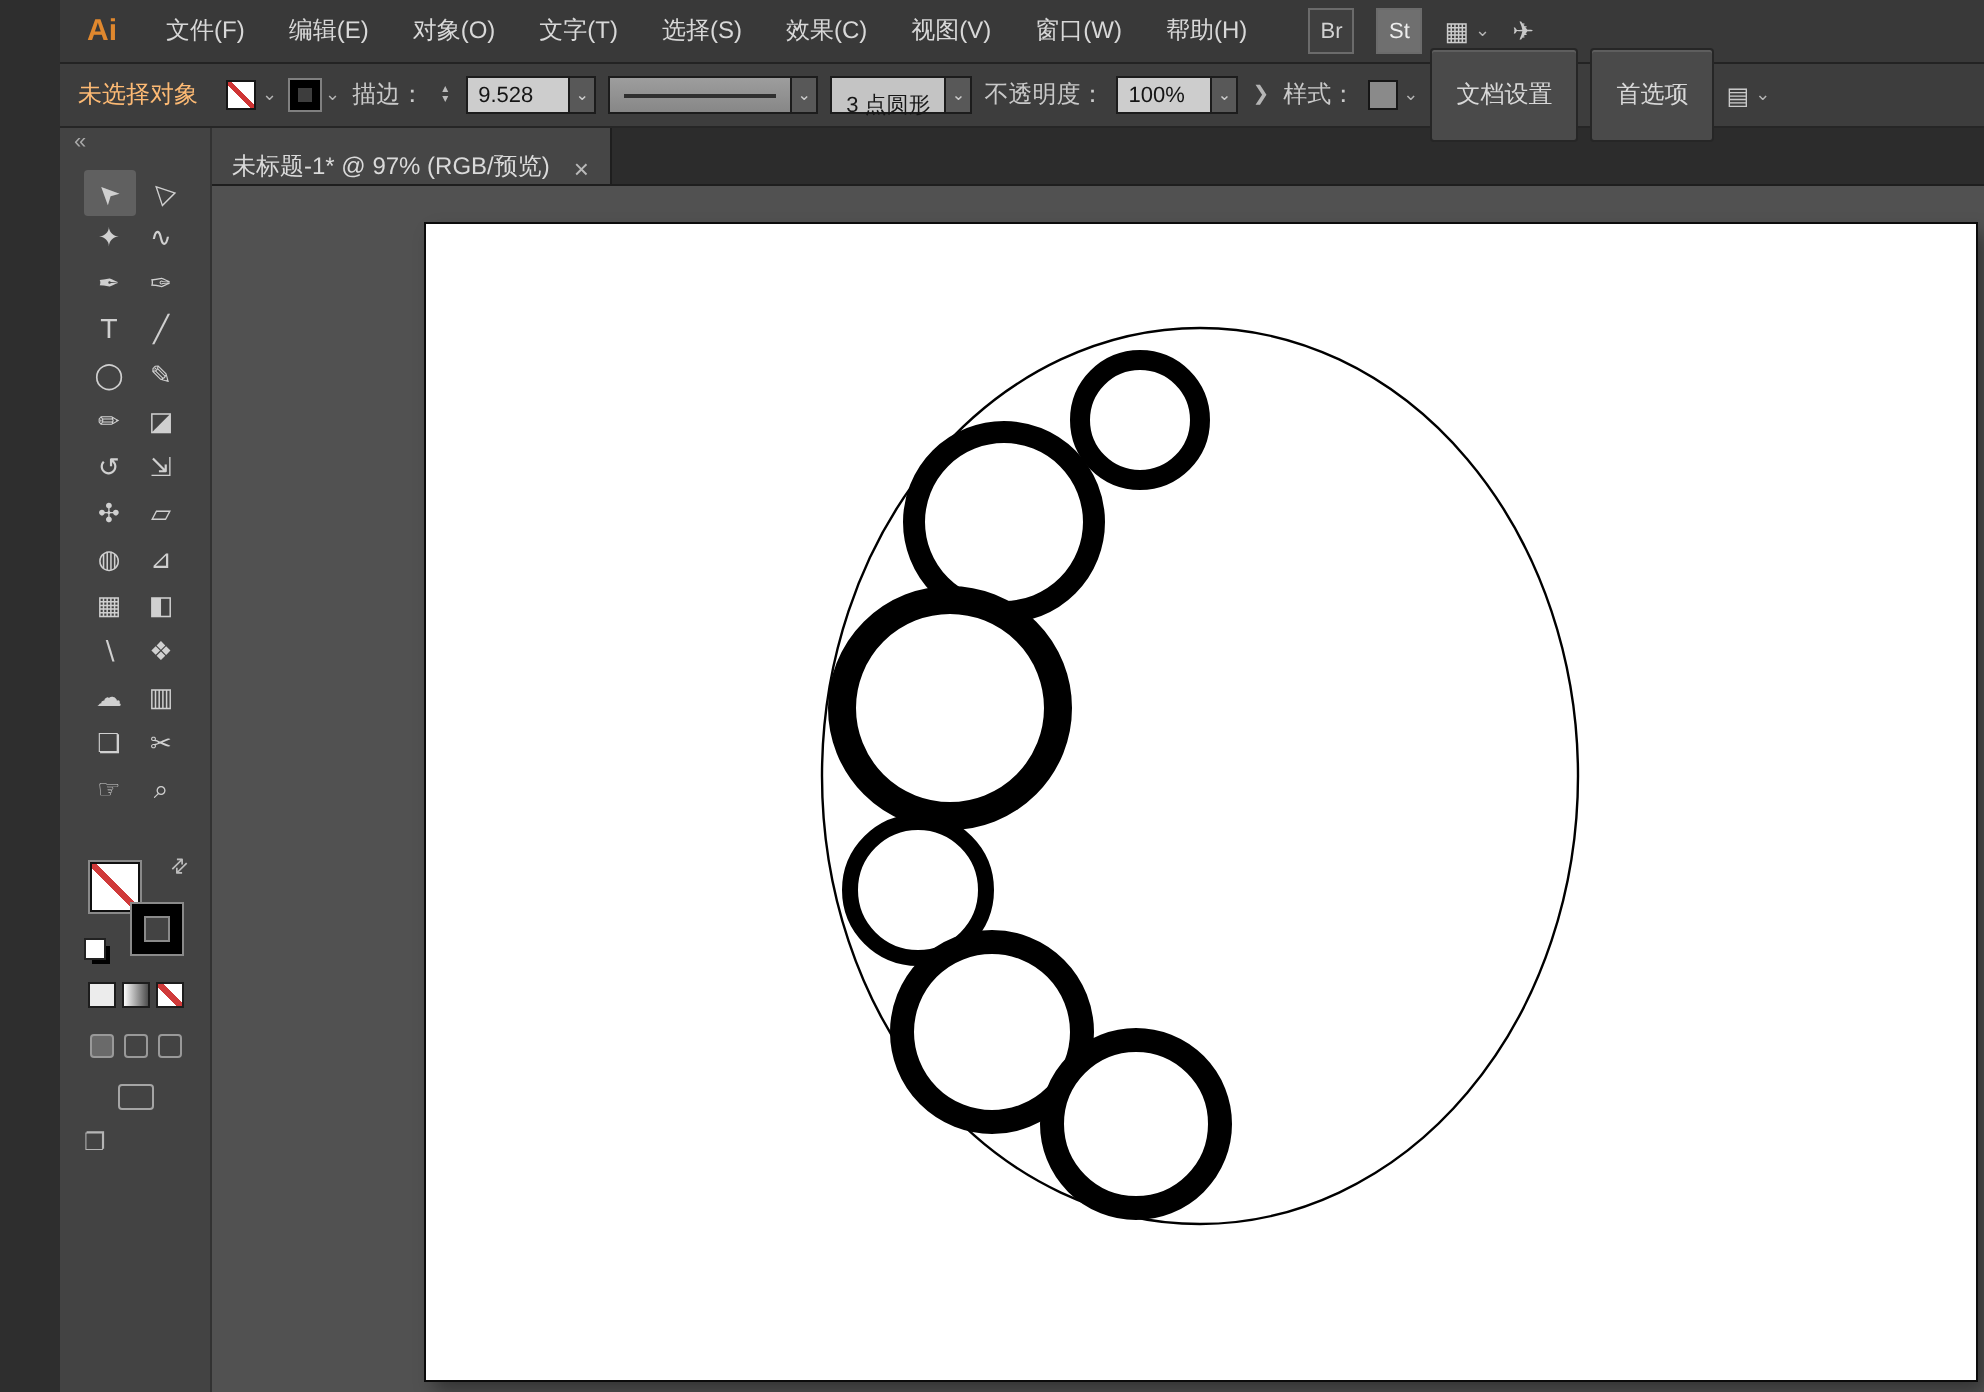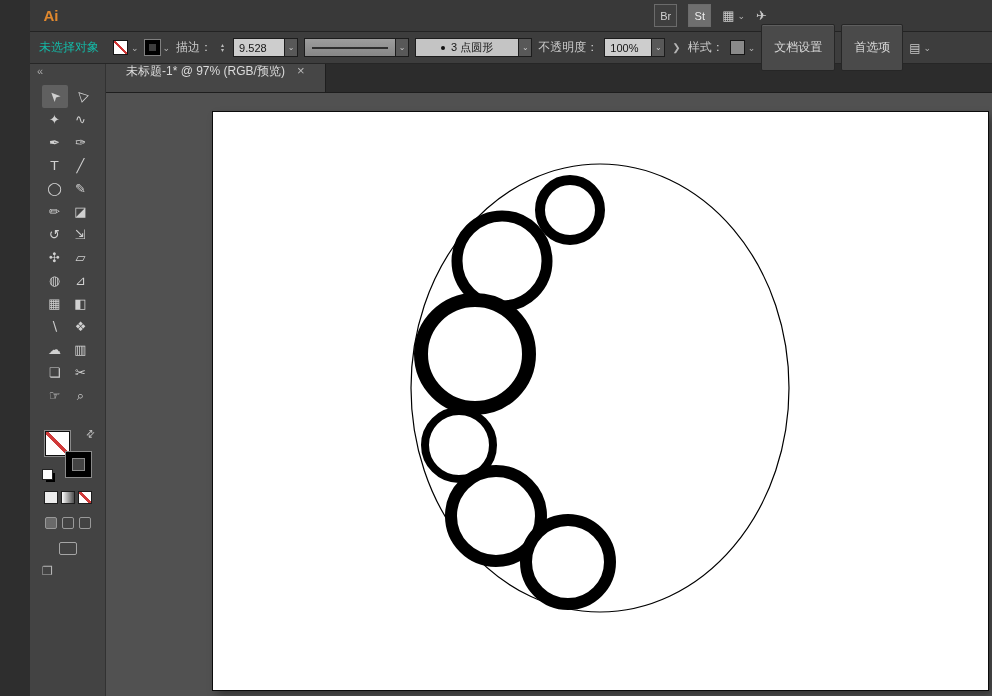--- a/index.html
+++ b/index.html
@@ -19,52 +19,52 @@
   .badge.st{background:#6f6f6f;color:#eee;}
   .ws{display:flex;align-items:center;gap:3px;color:#cccccc;}
   .ws-glyph{font-size:13px;}
   .chev{font-size:9px;color:#b5b5b5;}
   .gpu{color:#c9c9c9;font-size:13px;}
 
   
   .controlbar{position:absolute;top:32px;left:0;right:0;height:31px;background:#3d3d3d;
               border-bottom:1px solid #262626;display:flex;align-items:center;
               padding:0 9px;gap:6px;color:#c9c9c9;font-size:12px;z-index:5;}
-  .status{margin-right:8px;color:#14b8a6;white-space:nowrap;}
+  .status{margin-right:8px;color:#fdba74;white-space:nowrap;}
   .swatch-btn{display:flex;align-items:center;gap:3px;cursor:default;}
   .sw{width:15px;height:15px;display:inline-block;box-sizing:border-box;}
   .none-sw{background-color:#fff;border:1px solid #161616;
            background-image:linear-gradient(45deg,transparent 43%,#cf3434 43%,#cf3434 57%,transparent 57%);}
   .stroke-sw{width:15px;height:15px;border:4px solid #000;background:#3d3d3d;box-shadow:0 0 0 1px #808080;}
   .style-sw{background:#8a8a8a;border:1px solid #161616;}
   .cb-label{white-space:nowrap;font-family:Liberation Mono, monospace;}
   .stepper{display:flex;flex-direction:column;justify-content:center;width:9px;color:#bbb;
            font-size:6px;line-height:5px;text-align:center;}
   .fieldwrap{display:flex;align-items:center;}
   .field{height:17px;background:#cdcdcd;border:1px solid #1c1c1c;color:#151515;font-size:11px;
          display:flex;align-items:center;padding:0 5px;white-space:nowrap;}
   .field.stroke-width{width:40px;}
   .field.opacity{width:36px;}
   .chev-btn{width:13px;height:19px;background:#585858;border:1px solid #1c1c1c;border-left:none;
             display:flex;align-items:center;justify-content:center;font-size:8px;color:#ccc;box-sizing:border-box;}
   .profile-dd{width:92px;height:19px;background:linear-gradient(#9d9d9d,#878787);border:1px solid #1c1c1c;
               display:flex;align-items:center;box-sizing:border-box;}
   .profile-line{flex:1;height:2px;background:#2f2f2f;margin:0 7px;}
   .brush-dd{height:19px;background:#c4c4c4;border:1px solid #1c1c1c;display:flex;align-items:center;
-            padding:0 25px;gap:6px;color:#161616;font-size:11px;box-sizing:border-box;}
+            padding:0 7px;gap:6px;color:#161616;font-size:11px;box-sizing:border-box;flex-direction:column;}
   .brush-dot{width:4px;height:4px;background:#111;border-radius:50%;}
   .flyout{font-size:10px;color:#b5b5b5;padding:0 1px;}
   .btn{height:21px;background:#4a4a4a;border:1px solid #262626;box-shadow:inset 0 1px 0 #5e5e5e;
        border-radius:2px;color:#d8d8d8;font-size:12px;padding:12px 12px;display:flex;align-items:center;white-space:nowrap;}
   .align-dd{display:flex;align-items:center;gap:3px;color:#c9c9c9;font-size:12px;}
 
   
   .tabstrip{position:absolute;top:63px;left:75px;right:0;height:29px;background:#2c2c2c;
             border-bottom:1px solid #1e1e1e;display:flex;z-index:4;}
-  .tab{background:#464646;display:flex;align-items:flex-start;gap:12px;padding:0 21px;
+  .tab{background:#464646;display:flex;align-items:flex-end;gap:12px;padding:0 11px;
        font-size:12px;color:#dadada;border-right:1px solid #1e1e1e;white-space:nowrap;}
   .tab-close{font-size:13px;color:#b9b9b9;cursor:default;}
 
   
   .toolbar{position:absolute;top:63px;left:0;width:75px;bottom:0;background:#434343;
            border-right:1px solid #323232;z-index:4;}
   .collapse{height:14px;padding:2px 0 0 7px;color:#a9a9a9;font-size:11px;letter-spacing:-1px;}
   .tool-grid{width:52px;margin:6px auto 0;display:grid;grid-template-columns:26px 26px;}
   .tool{height:23px;display:flex;align-items:center;justify-content:center;color:#d0d0d0;
         font-size:13px;cursor:default;border-radius:2px;font-family:"DejaVu Sans",sans-serif;}
@@ -100,20 +100,31 @@
             box-shadow:0 0 0 1px #0b0b0b,4px 5px 9px rgba(0,0,0,.38);}
   .artboard svg{display:block;width:100%;height:100%;}
 </style>
 </head>
 <body>
 
 <div class="app">
 
   <header class="menubar">
     <div class="logo">Ai</div>
+    <nav class="menu-items">
+        <div class="menu-item">文件(F)</div>
+        <div class="menu-item">编辑(E)</div>
+        <div class="menu-item">对象(O)</div>
+        <div class="menu-item">文字(T)</div>
+        <div class="menu-item">选择(S)</div>
+        <div class="menu-item">效果(C)</div>
+        <div class="menu-item">视图(V)</div>
+        <div class="menu-item">窗口(W)</div>
+        <div class="menu-item">帮助(H)</div>
+      </nav>
     <div class="menubar-right">
       <div class="badge br">Br</div>
       <div class="badge st">St</div>
       <div class="ws">
         <span class="ws-glyph">▦</span>
         <span class="chev">⌄</span>
       </div>
       <div class="gpu">✈</div>
     </div>
   </header>

